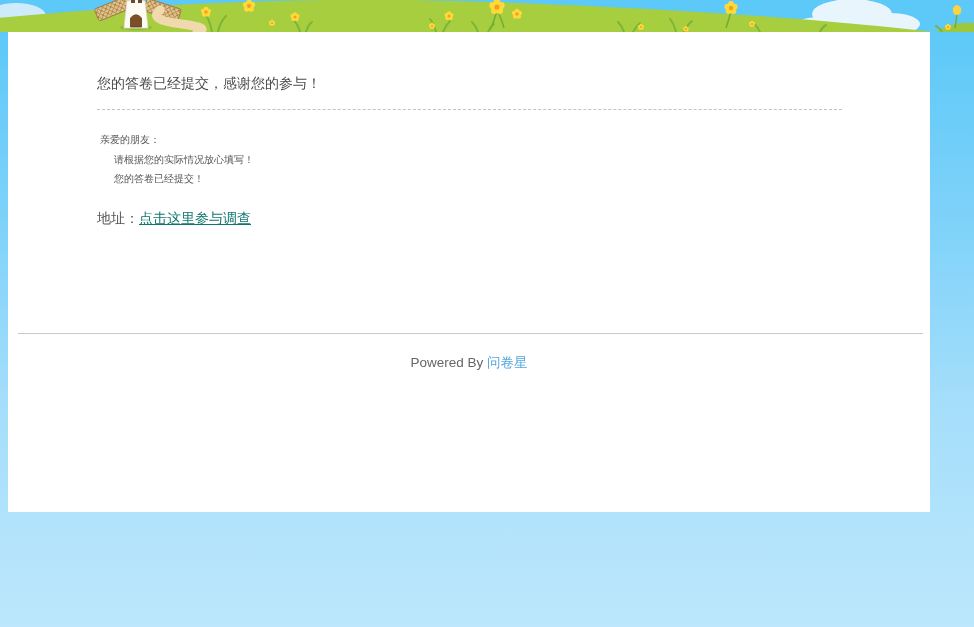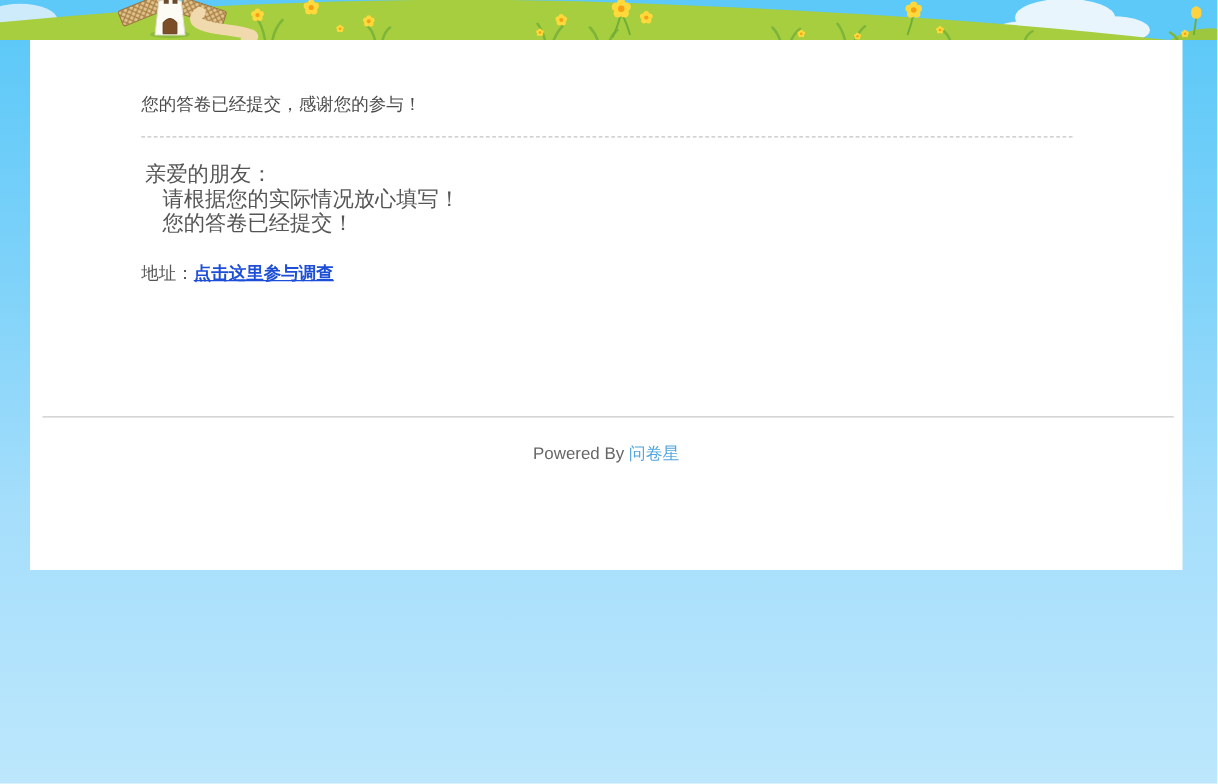--- a/index.html
+++ b/index.html
@@ -6,34 +6,34 @@
   html,body { width:974px; height:627px; overflow:hidden; }
   body { font-family:"Liberation Sans","DejaVu Sans",sans-serif; }
   .page {
     position:relative; width:974px; height:627px;
     background:linear-gradient(180deg,#58c7f8 0%,#7ed2f9 35%,#a5defb 65%,#bce7fc 100%);
   }
   .banner {
     position:absolute; left:0; top:0; width:974px; height:32px; overflow:hidden;
   }
   .panel {
-    position:absolute; left:24px; top:32px; width:922px; height:424px;
+    position:absolute; left:8px; top:32px; width:922px; height:480px;
     background:#ffffff;
   }
   .content { padding:0 88px 0 89px; }
   .submitted { margin-top:42px; font-size:14px; line-height:19px; color:#4b4b4b; }
   .dash-divider { margin-top:16px; height:0; border-bottom:1px dashed #c3c3c3; }
   .promo-title { margin-top:48px; text-align:center; font-size:15px; font-weight:bold; color:#ff6600; }
-  .promo-body { margin-top:20px; font-size:17px; line-height:19.5px; color:#555555; }
+  .promo-body { margin-top:20px; font-size:10px; line-height:19.5px; color:#555555; }
   .promo-body .line { display:block; }
   .promo-body .indent { padding-left:17px; }
   .promo-body .greeting { padding-left:3px; }
   .notice { margin-top:14px; font-size:14px; line-height:19.5px; font-weight:bold; color:#ff0000; }
   .address { margin-top:20px; font-size:14px; line-height:19.5px; color:#555555; }
-  .survey-link { font-weight:bold; color:#1d4ed8; text-decoration:underline; cursor:pointer; }
+  .survey-link { font-weight:normal; color:#0f766e; text-decoration:underline; cursor:pointer; }
   .footer-rule { margin:105px 7px 0 10px; height:0; border-top:1px solid #c9c9c9; }
   .footer { margin-top:20px; text-align:center; font-size:13.5px; color:#666666; }
   .brand-link { color:#53a7de; text-decoration:none; cursor:pointer; }
 </style>
 </head>
 <body>
 
 <div class="page">
 
   <div class="banner">

